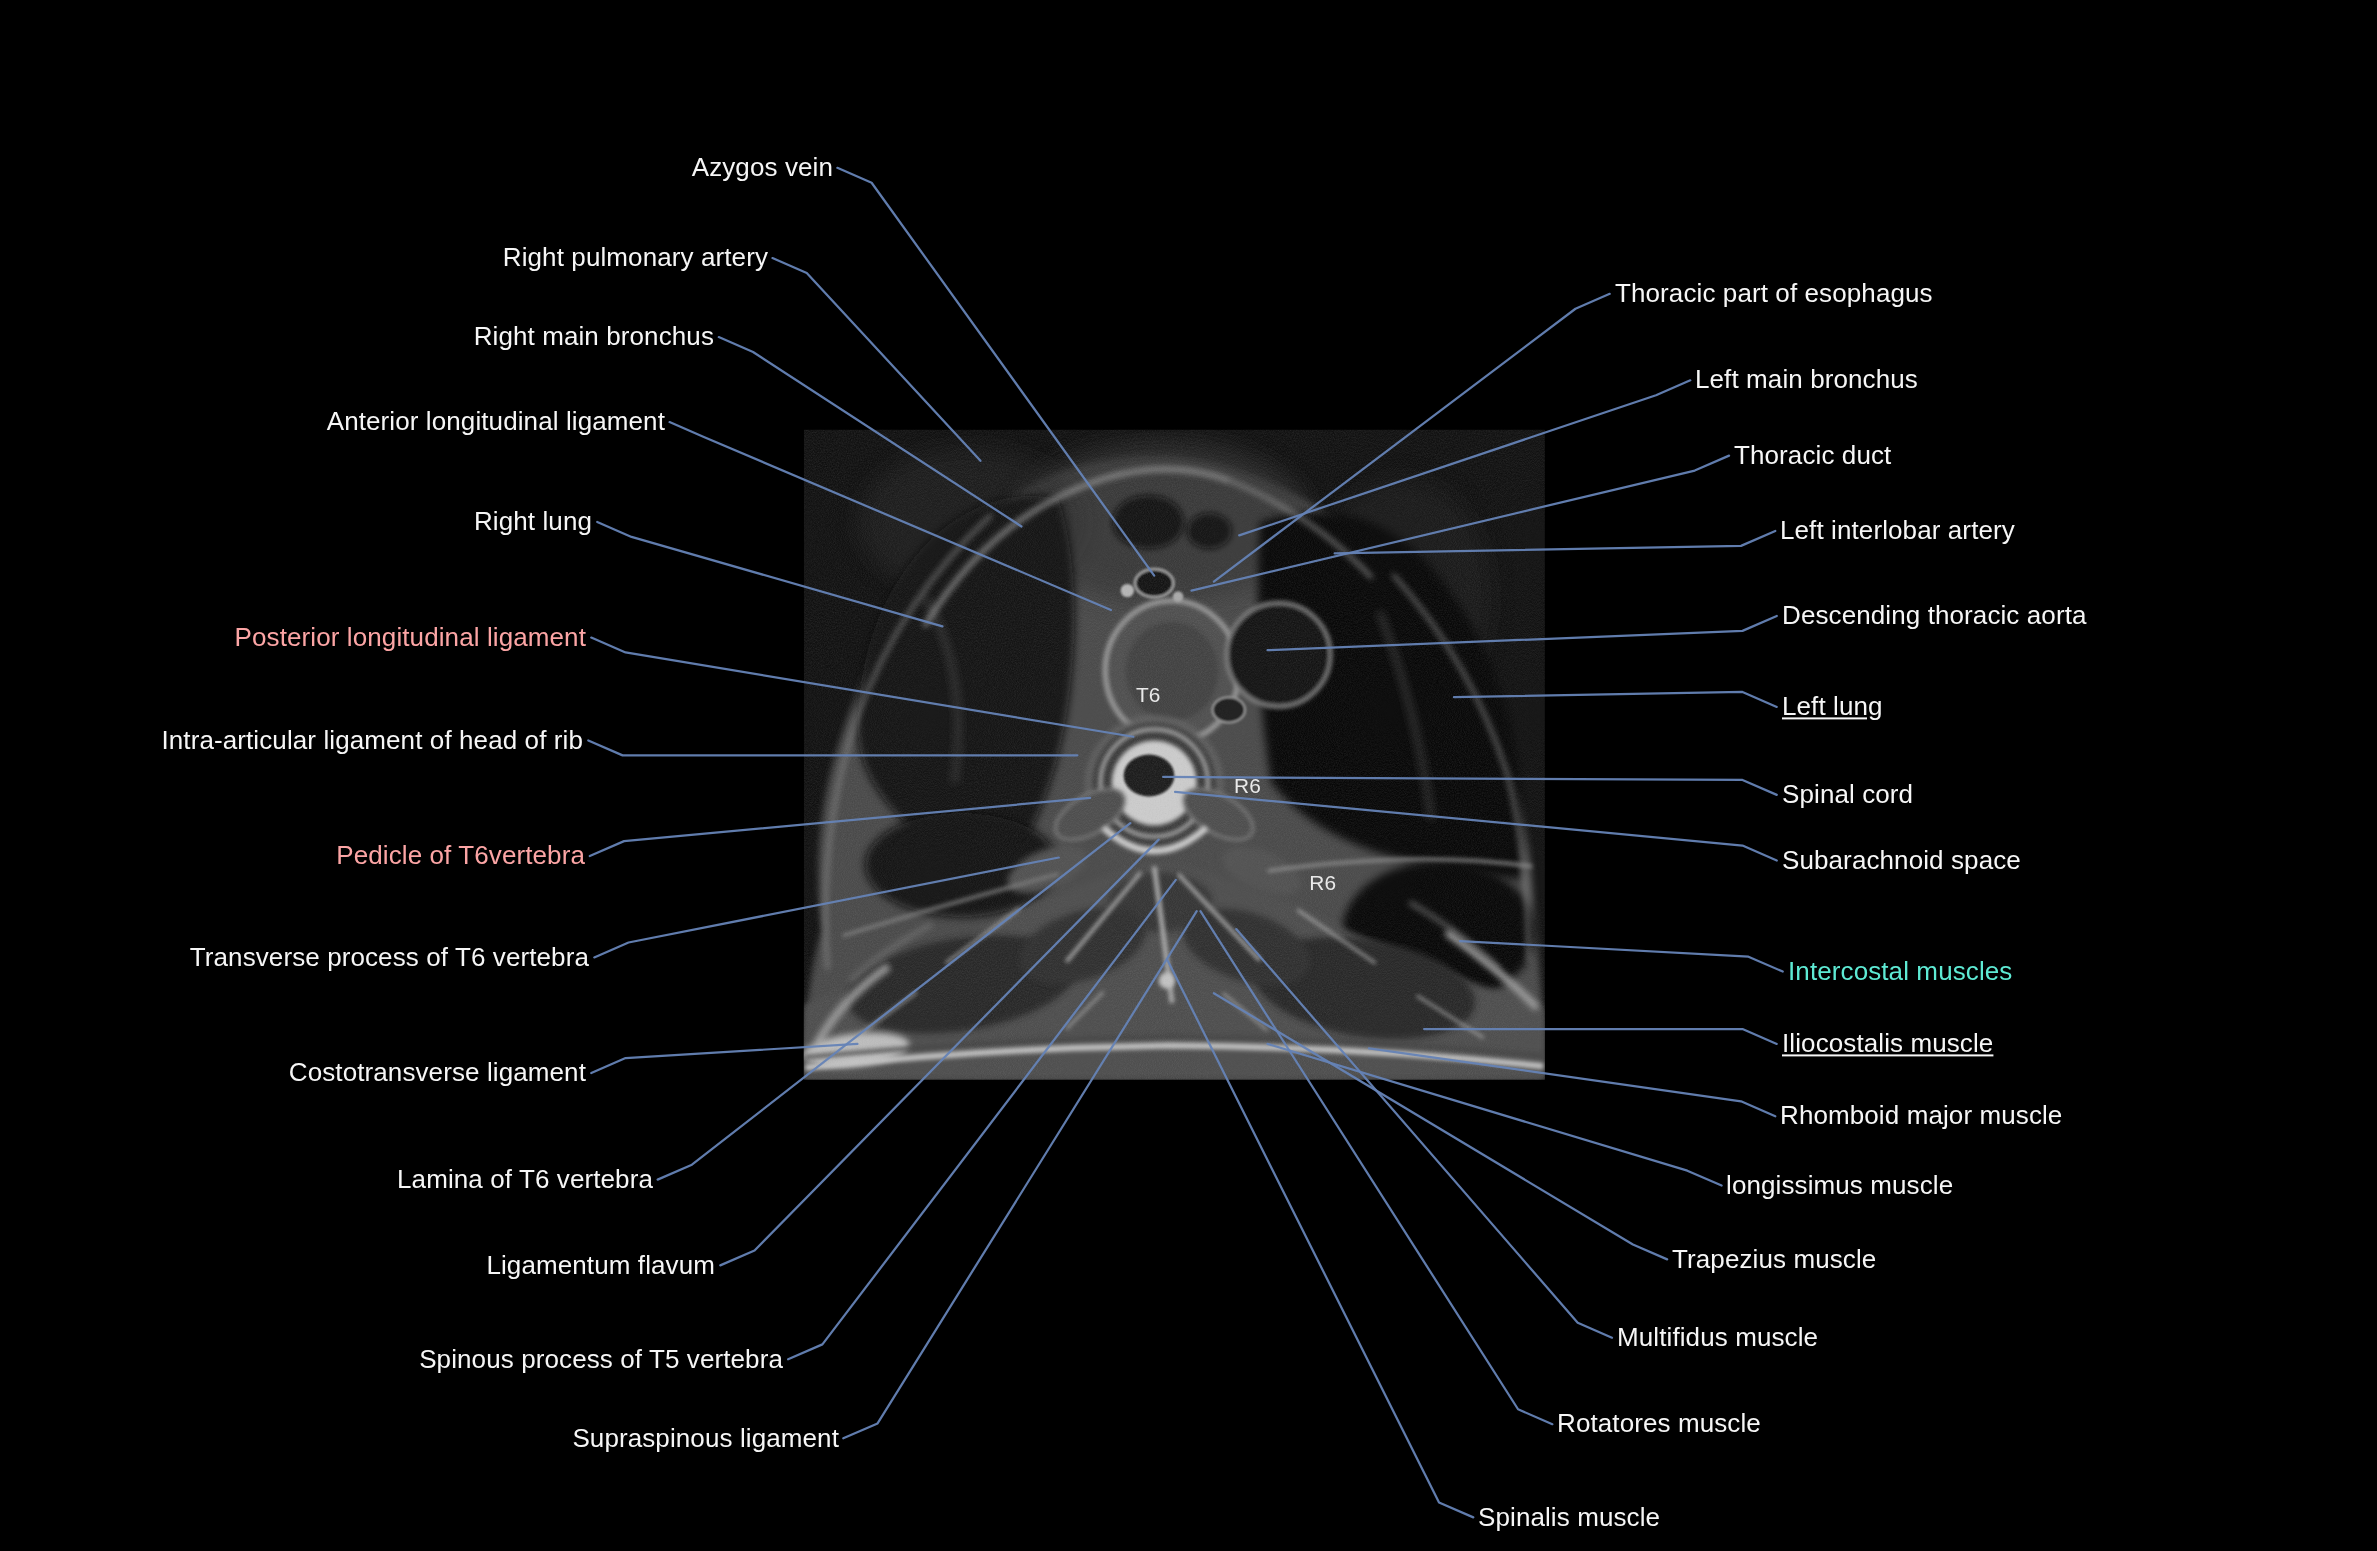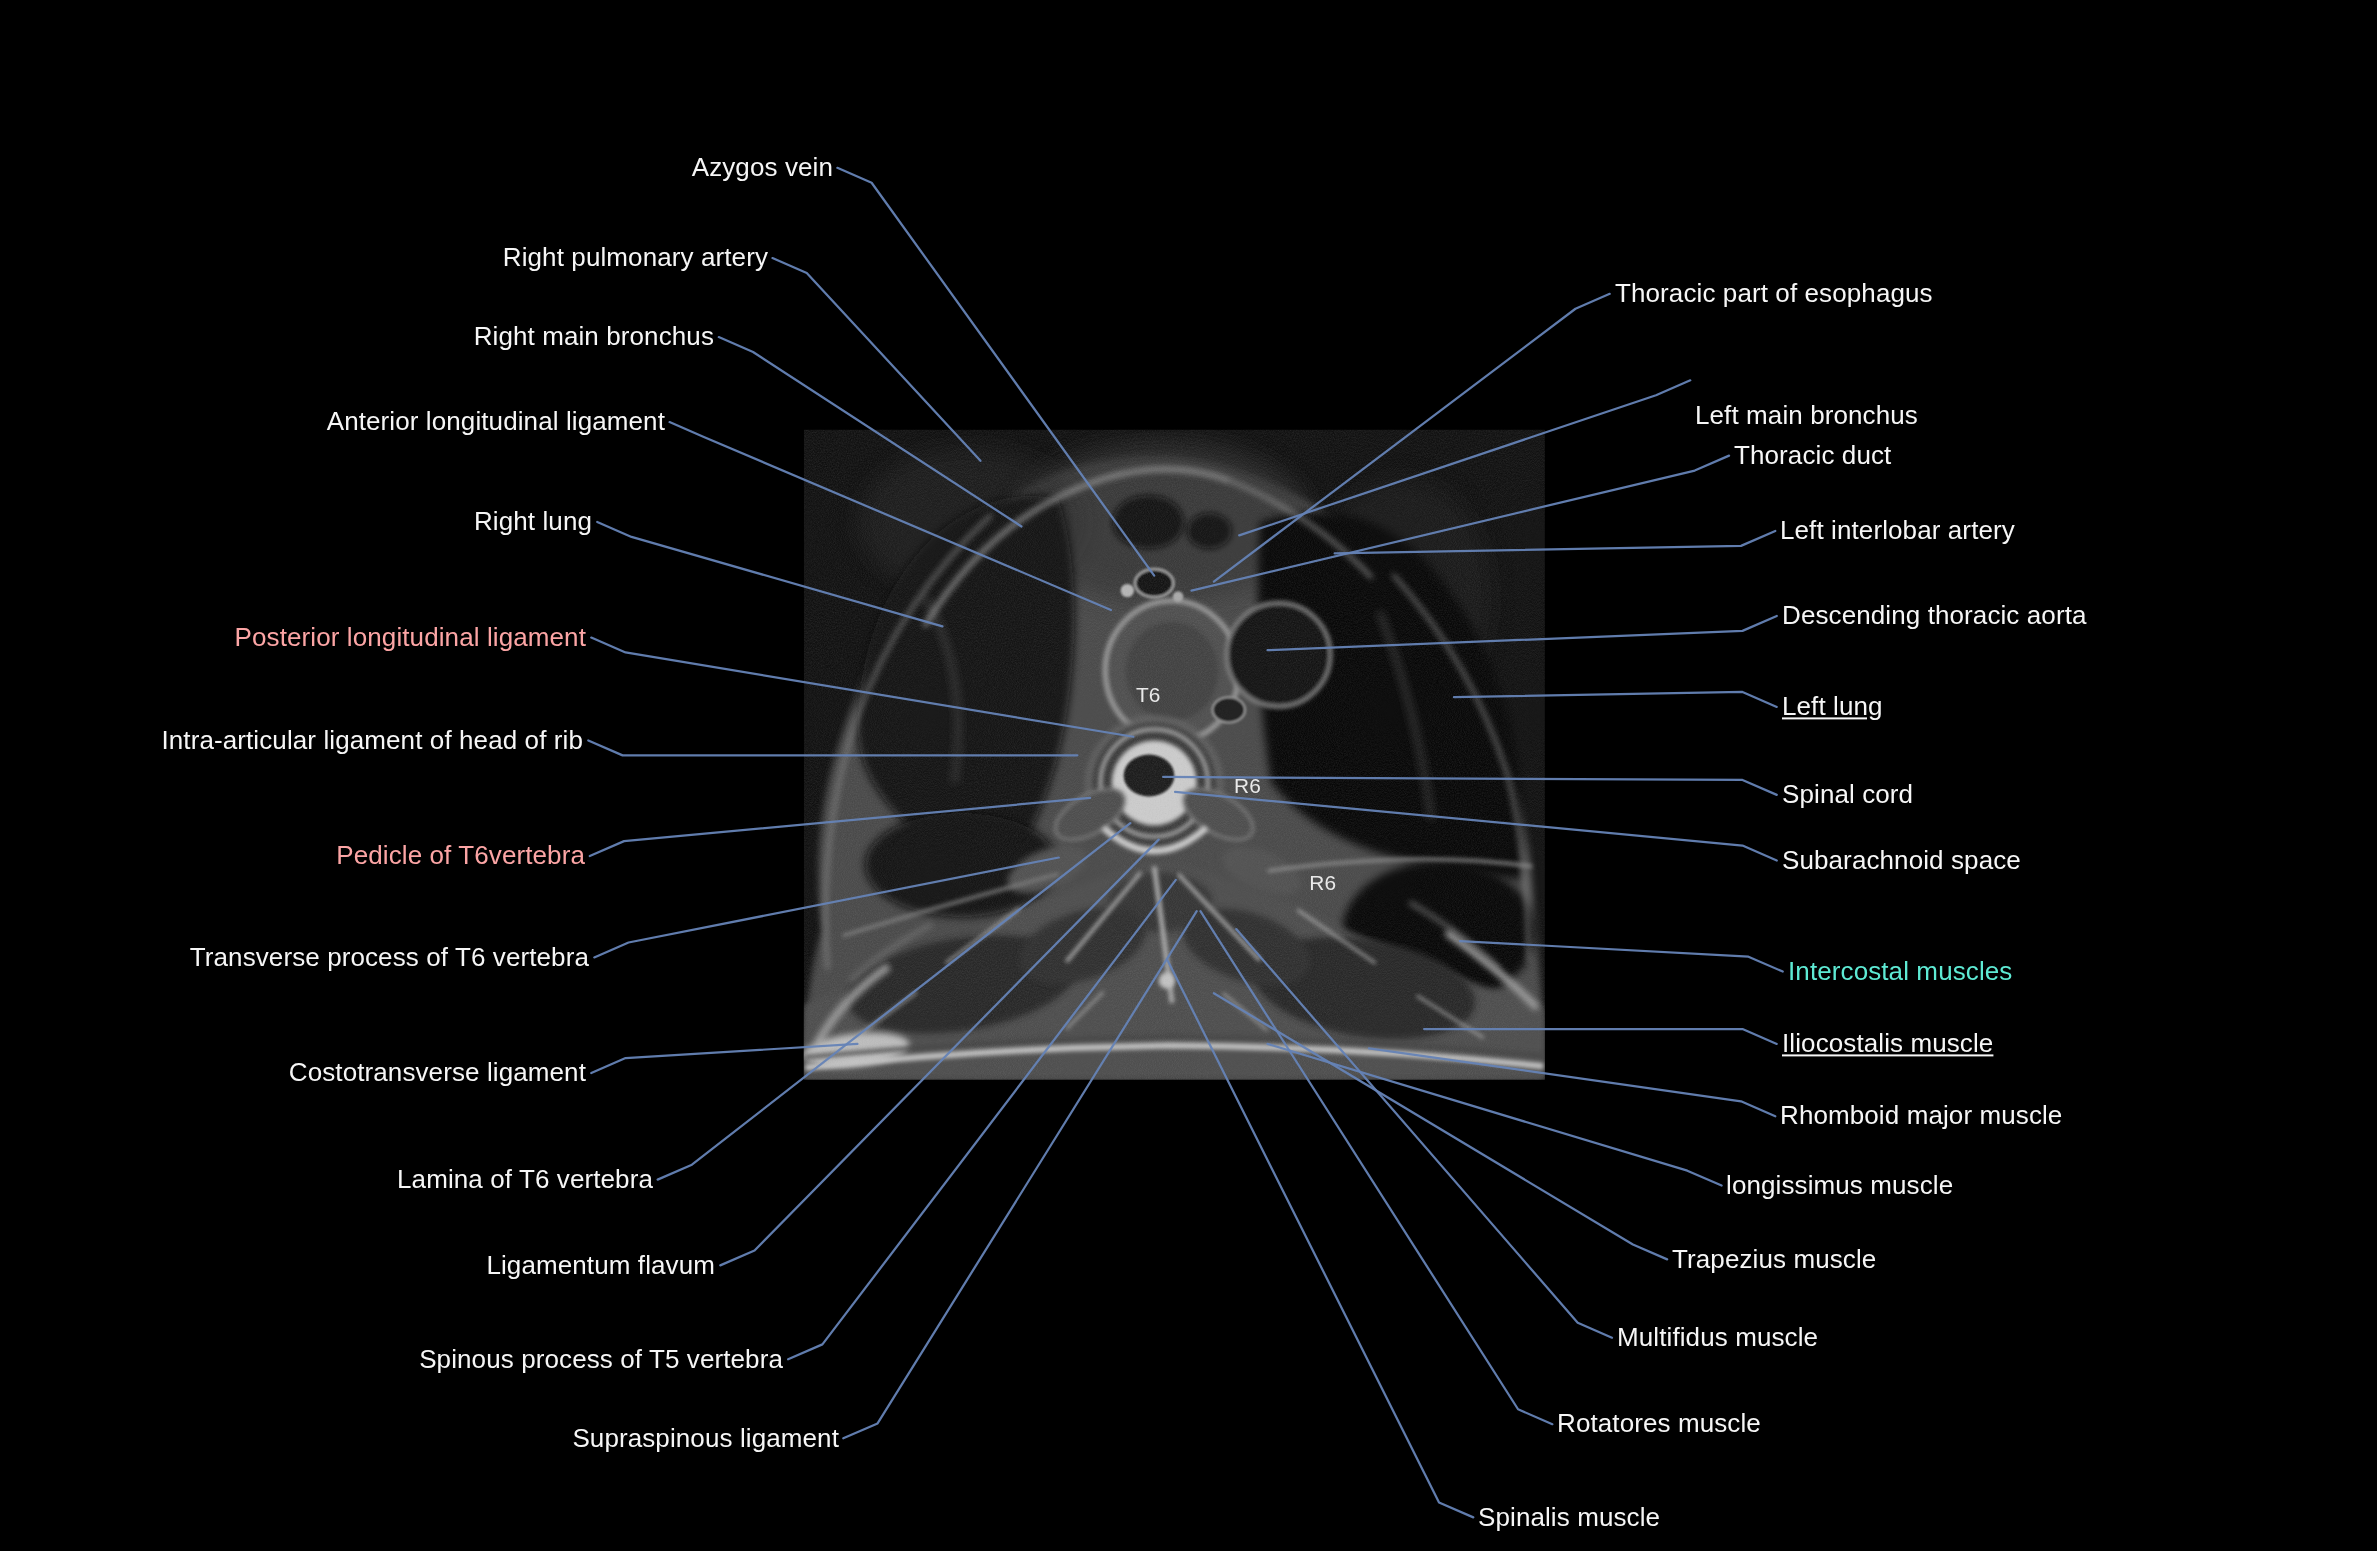--- a/index.html
+++ b/index.html
@@ -216,21 +216,21 @@
       <div class="label left" style="color: #fca5a5; right: 1791px; top: 638px;">Posterior longitudinal ligament</div>
       <div class="label left" style="color: rgb(246, 246, 246); right: 1794px; top: 741px;">Intra-articular ligament of head of rib</div>
       <div class="label left" style="color: #fca5a5; right: 1792px; top: 856px;">Pedicle of T6vertebra</div>
       <div class="label left" style="color: rgb(246, 246, 246); right: 1788px; top: 958px;">Transverse process of T6 vertebra</div>
       <div class="label left" style="color: rgb(246, 246, 246); right: 1791px; top: 1073px;">Costotransverse ligament</div>
       <div class="label left" style="color: rgb(246, 246, 246); right: 1724px; top: 1180px;">Lamina of T6 vertebra</div>
       <div class="label left" style="color: rgb(246, 246, 246); right: 1662px; top: 1266px;">Ligamentum flavum</div>
       <div class="label left" style="color: rgb(246, 246, 246); right: 1594px; top: 1360px;">Spinous process of T5 vertebra</div>
       <div class="label left" style="color: rgb(246, 246, 246); right: 1538px; top: 1439px;">Supraspinous ligament</div>
       <div class="label right" style="color: rgb(246, 246, 246); left: 1615px; top: 294px;">Thoracic part of esophagus</div>
-      <div class="label right" style="color: rgb(246, 246, 246); left: 1695px; top: 380px; margin-top: 36px;">Left main bronchus</div>
+      <div class="label right" style="color: rgb(246, 246, 246); left: 1695px; top: 380px;">Left main bronchus</div>
       <div class="label right" style="color: rgb(246, 246, 246); left: 1734px; top: 456px;">Thoracic duct</div>
       <div class="label right" style="color: rgb(246, 246, 246); left: 1780px; top: 531px;">Left interlobar artery</div>
       <div class="label right" style="color: rgb(246, 246, 246); left: 1782px; top: 616px;">Descending thoracic aorta</div>
       <div class="label right" style="color: rgb(246, 246, 246); left: 1782px; top: 707px; text-decoration: underline;">Left lung</div>
       <div class="label right" style="color: rgb(246, 246, 246); left: 1782px; top: 795px;">Spinal cord</div>
       <div class="label right" style="color: rgb(246, 246, 246); left: 1782px; top: 861px;">Subarachnoid space</div>
       <div class="label right" style="color: #5eead4; left: 1788px; top: 972px;">Intercostal muscles</div>
       <div class="label right" style="color: rgb(246, 246, 246); left: 1782px; top: 1044px; text-decoration: underline;">Iliocostalis muscle</div>
       <div class="label right" style="color: rgb(246, 246, 246); left: 1780px; top: 1116px;">Rhomboid major muscle</div>
       <div class="label right" style="color: rgb(246, 246, 246); left: 1726px; top: 1186px;">longissimus muscle</div>

